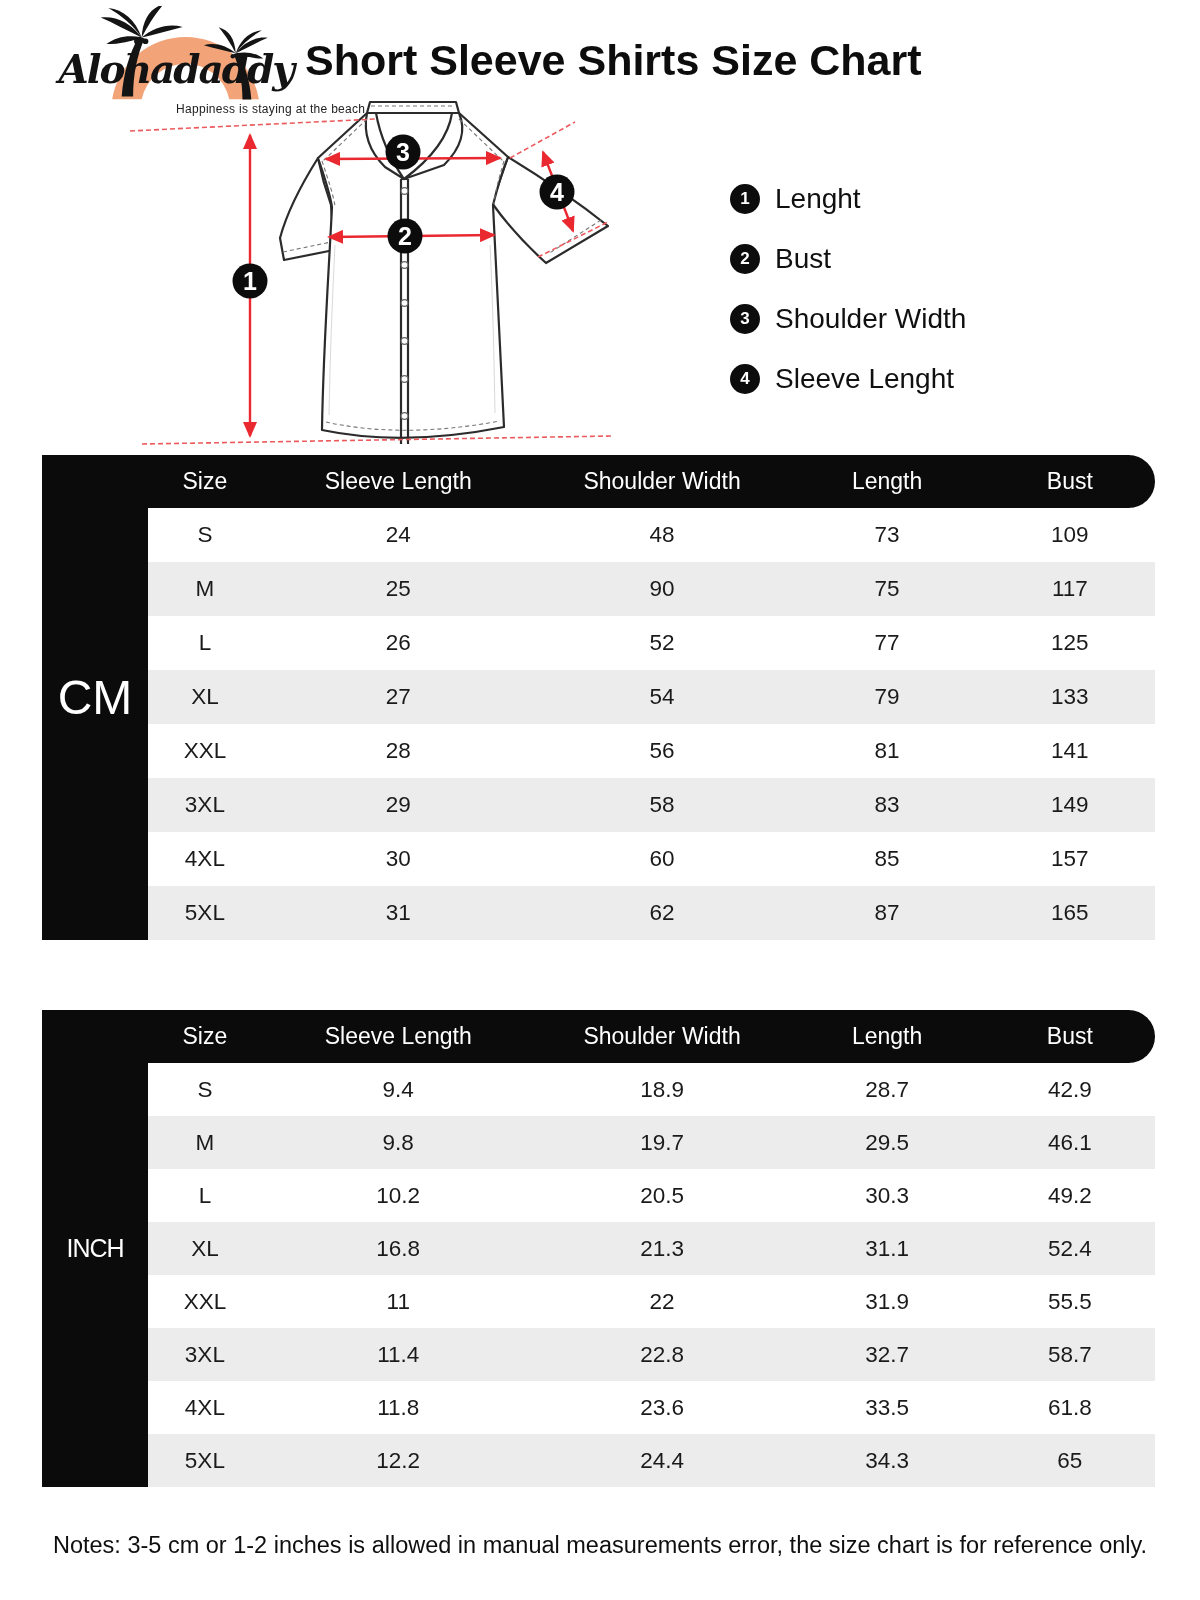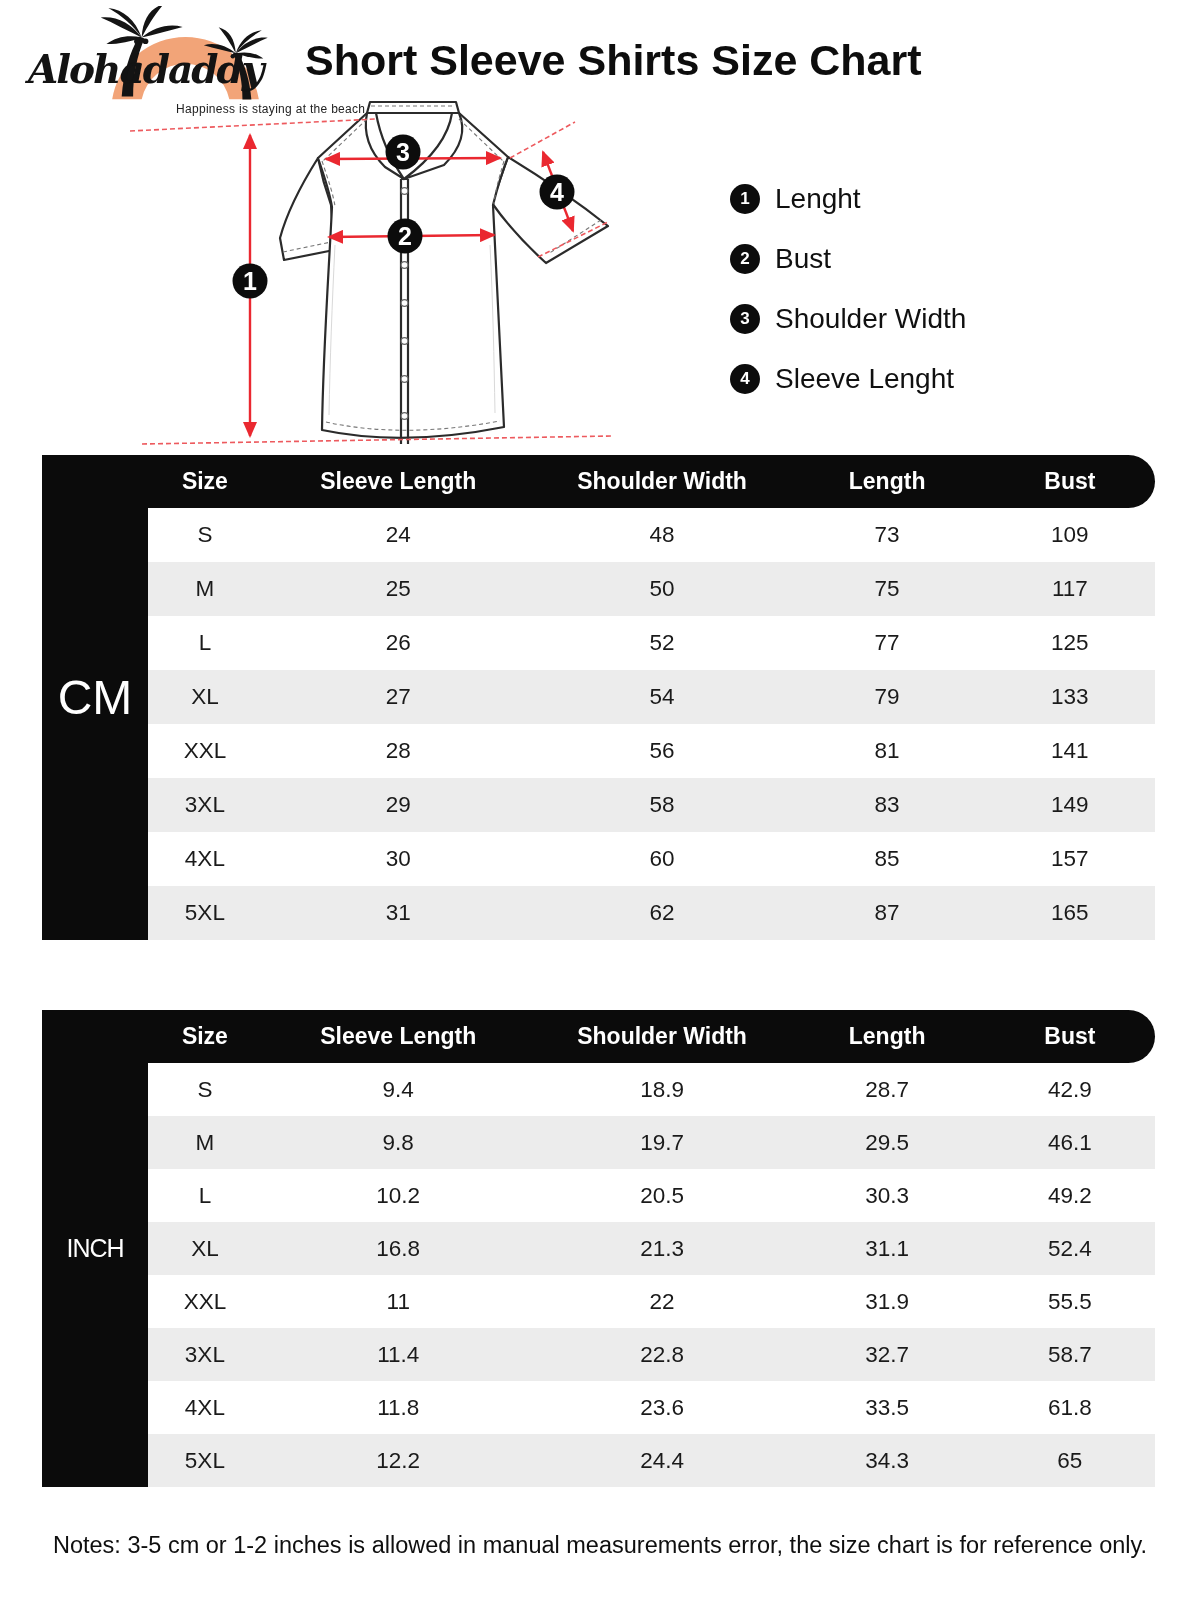--- a/index.html
+++ b/index.html
@@ -1,21 +1,21 @@
 <!DOCTYPE html>
 <html><head>
 <meta charset="utf-8">
 <style>
   html,body{margin:0;padding:0;}
   body{
     width:1200px;height:1600px;position:relative;background:#fff;
     font-family:"Liberation Sans",sans-serif;overflow:hidden;color:#111;
   }
   
-  .logo{position:absolute;left:28px;top:4px;width:265px;height:118px;}
+  .logo{position:absolute;left:28px;top:4px;width:265px;height:118px;text-align:right;}
   .logo-icon{position:absolute;left:60px;top:2px;width:195px;height:100px;}
   .brand-name{
     position:absolute;left:0px;top:42px;width:265px;
     font-family:"DejaVu Serif",serif;font-style:italic;font-weight:700;
     font-size:39px;letter-spacing:-2px;color:#131313;white-space:nowrap;
   }
   .brand-tagline{
     position:absolute;left:116px;top:98px;font-size:12px;color:#222;
     letter-spacing:.3px;white-space:nowrap;margin-left:32px;
   }
@@ -43,21 +43,21 @@
     position:absolute;left:0;top:0;bottom:0;width:106px;background:#0b0b0b;
     display:flex;align-items:center;justify-content:center;z-index:1;
   }
   .unit{color:#fff;font-weight:400;}
   #table-cm .unit{font-size:48px;letter-spacing:0px;}
   #table-inch .unit{font-size:25px;letter-spacing:-1px;text-align:right;}
   .thead{
     position:absolute;left:0;right:0;top:0;height:53px;background:#0b0b0b;
     border-radius:0 27px 27px 0;padding-left:106px;display:flex;align-items:center;z-index:2;
   }
-  .hcell{color:#fff;font-weight:700;font-size:23px;text-align:center;}
+  .hcell{color:#fff;font-weight:400;font-size:23px;text-align:center;}
   .tbody{margin-left:106px;margin-top:53px;}
   .trow{display:flex;align-items:center;background:#fff;}
   #table-cm .trow{height:54px;}
   #table-inch .trow{height:53px;}
   .trow.alt{background:#ececec;}
   .cell{font-size:22.5px;color:#1a1a1a;text-align:center;}
   .c0{width:11.3%;}.c1{width:27.1%;}.c2{width:25.3%;}.c3{width:19.4%;}.c4{width:16.9%;}
   
   .notes{
     position:absolute;left:0;top:1532px;width:1200px;text-align:center;
@@ -206,21 +206,21 @@
       <div class="trow">
         <div class="cell c0">S</div>
         <div class="cell c1">24</div>
         <div class="cell c2">48</div>
         <div class="cell c3">73</div>
         <div class="cell c4">109</div>
       </div>
       <div class="trow alt">
         <div class="cell c0">M</div>
         <div class="cell c1">25</div>
-        <div class="cell c2">50</div>
+        <div class="cell c2">90</div>
         <div class="cell c3">75</div>
         <div class="cell c4">117</div>
       </div>
       <div class="trow">
         <div class="cell c0">L</div>
         <div class="cell c1">26</div>
         <div class="cell c2">52</div>
         <div class="cell c3">77</div>
         <div class="cell c4">125</div>
       </div>

